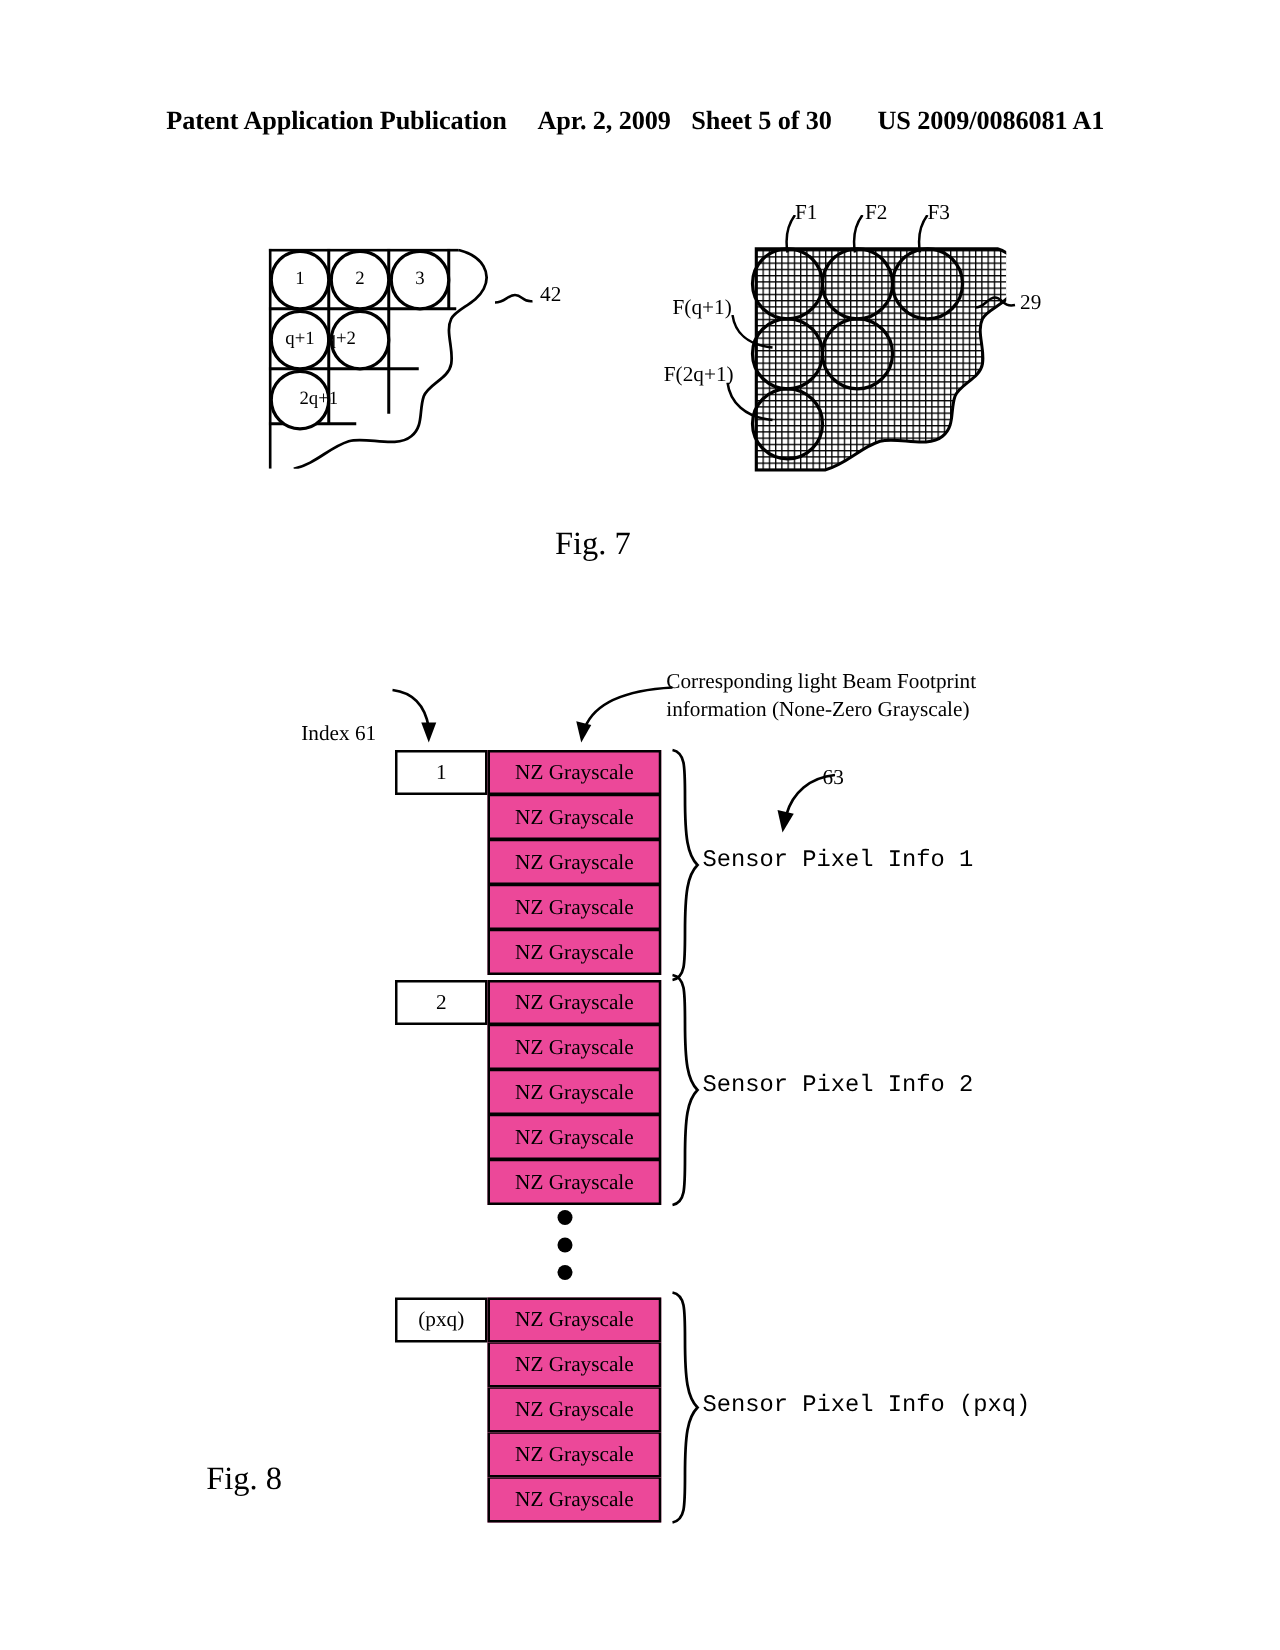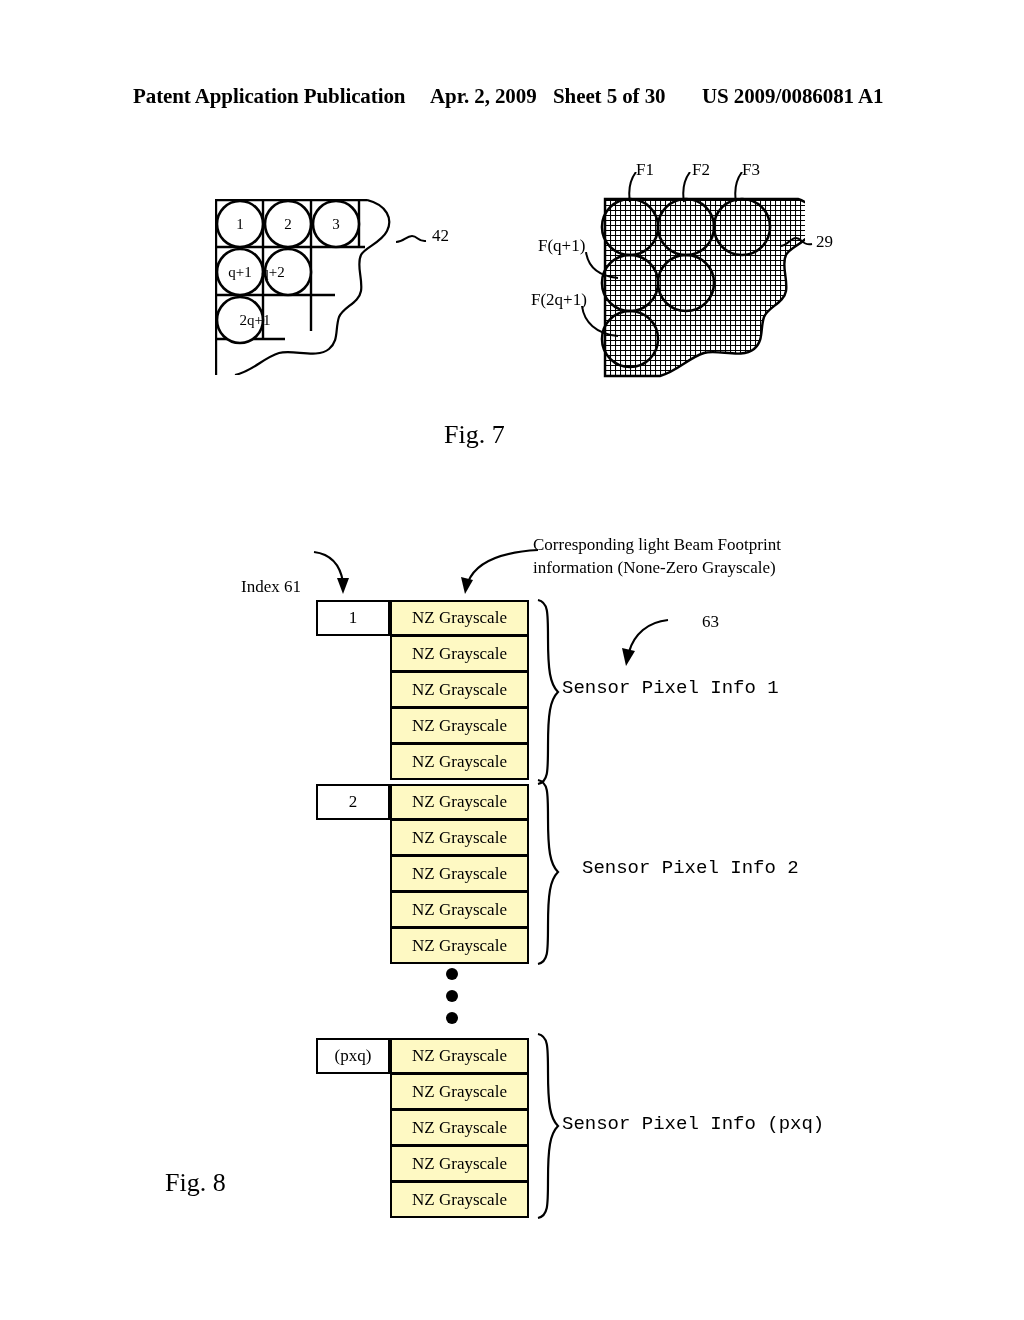--- a/index.html
+++ b/index.html
@@ -104,21 +104,21 @@
     white-space: nowrap;
     line-height: 1.35;
   }
   #annot-index { left: 241px; top: 576px; }
   #annot-corresp {
     left: 533px;
     top: 534px;
     white-space: normal;
     width: 310px;
   }
-  #annot-63 { left: 658px; top: 611px; font-size: 17px; margin-left: 44px; }
+  #annot-63 { left: 658px; top: 611px; font-size: 17px; }
 
   
   #fig8-table {
     position: absolute;
     left: 316px;
     top: 600px;
     width: 213px;
   }
   .grp { position: relative; }
   .grp-row {
@@ -146,21 +146,21 @@
     top: 0;
     width: 139px;
     height: 36px;
     box-sizing: border-box;
     border: 2px solid #000;
     border-top-width: 1px;
     display: flex;
     align-items: center;
     justify-content: center;
     font-size: 17px;
-    background: #fef9c3;
+    background: #ec4899;
   }
   .grp-row:first-child .nz-cell { border-top-width: 2px; }
 
   .group-gap { height: 4px; }
 
   
   #fig8-dots {
     position: absolute;
     left: 446px;
     top: 968px;
@@ -180,21 +180,21 @@
   #fig8-dots .dot:nth-child(3) { top: 44px; }
 
   
   .brace-label {
     position: absolute;
     font-size: 19px;
     font-family: Liberation Mono, monospace;
     white-space: nowrap;
   }
   #brace-lbl-1 { left: 562px; top: 677px; }
-  #brace-lbl-2 { left: 562px; top: 857px; margin-left: 20px; }
+  #brace-lbl-2 { left: 562px; top: 857px; }
   #brace-lbl-3 { left: 562px; top: 1113px; }
 
   .brace-svg { position: absolute; }
   #brace-1 { left: 534px; top: 598px; }
   #brace-2 { left: 534px; top: 778px; }
   #brace-3 { left: 534px; top: 1032px; }
 </style>
 </head>
 <body>
 

